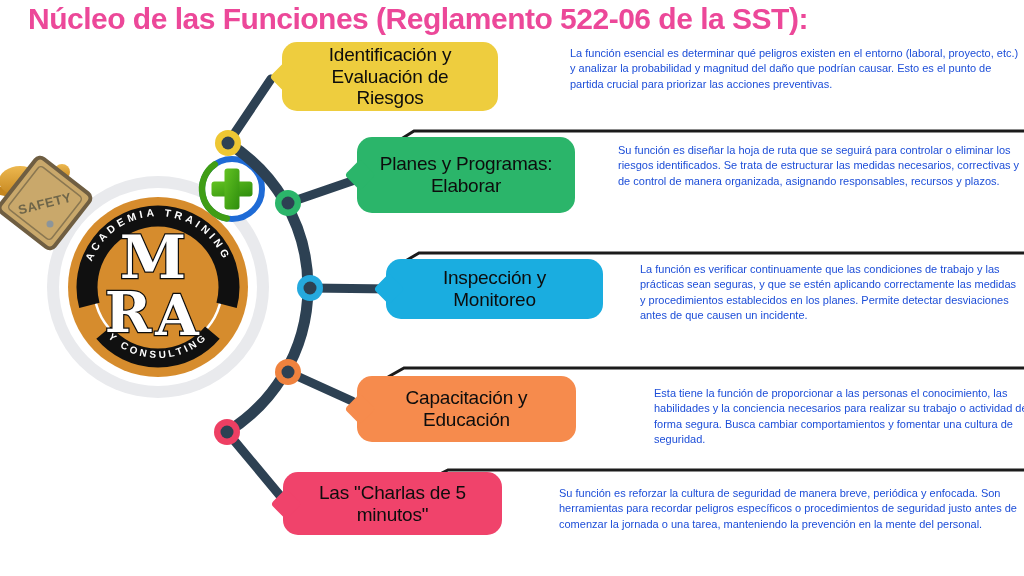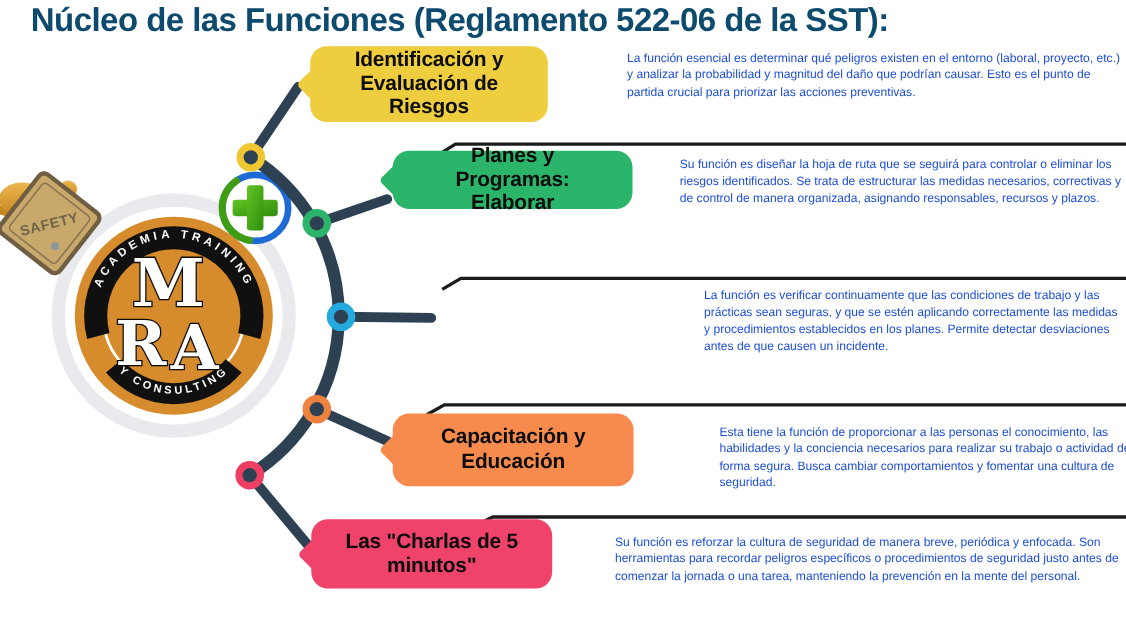--- a/index.html
+++ b/index.html
@@ -1,28 +1,28 @@
 <!DOCTYPE html>
 <html><head>
 <meta charset="utf-8">
 <style>
   html,body{margin:0;padding:0;background:#ffffff;}
   .stage{position:relative;width:1024px;height:576px;background:#ffffff;overflow:hidden;
          font-family:"Liberation Sans",sans-serif;}
   .page-title{position:absolute;left:28px;top:2px;margin:0;font-size:30px;font-weight:800;
-              color:#0c4a6e;letter-spacing:-0.5px;white-space:nowrap;}
+              color:#ec4899;letter-spacing:-0.5px;white-space:nowrap;}
   .art{position:absolute;left:0;top:0;}
   .bubble{position:absolute;border-radius:15px;display:flex;align-items:center;justify-content:flex-start;
-          text-align:center;font-weight:700;color:#0d0d0d;box-sizing:border-box;padding:4px 22px;
+          text-align:center;font-weight:400;color:#0d0d0d;box-sizing:border-box;padding:4px 22px;
           font-size:19px;line-height:1.14;letter-spacing:-0.2px;z-index:3;}
   .bubble .tail{position:absolute;width:22px;height:22px;left:-8px;top:50%;
                 transform:translateY(-50%) rotate(45deg);border-radius:4px;z-index:-1;}
   .desc{position:absolute;font-size:11px;line-height:1.4;color:#1d4ed8;z-index:2;}
   .b1{left:282px;top:42px;width:216px;height:69px;}
-  .b2{left:357px;top:137px;width:218px;height:53px;}
+  .b2{left:357px;top:137px;width:218px;height:76px;}
   .b3{left:386px;top:259px;width:217px;height:60px;}
   .b4{left:357px;top:376px;width:219px;height:66px;}
   .b5{left:283px;top:472px;width:219px;height:63px;}
   .d1{left:570px;top:46px;width:452px;}
   .d2{left:618px;top:143px;width:402px;}
   .d3{left:640px;top:262px;width:378px;}
   .d4{left:654px;top:386px;width:402px;}
   .d5{left:547px;top:486px;width:472px;margin-left:12px;}
 </style>
 </head>
@@ -125,20 +125,24 @@
   <h1 class="page-title">Núcleo de las Funciones (Reglamento 522-06 de la SST):</h1>
 
   <div class="bubble b1" style="background: rgb(238, 205, 62);">
     <span class="tail" style="background: rgb(238, 205, 62);"></span>
     <span>Identificación y Evaluación de Riesgos</span>
   </div>
   <div class="bubble b2" style="background: rgb(43, 181, 106);">
     <span class="tail" style="background: rgb(43, 181, 106);"></span>
     <span>Planes y Programas: Elaborar</span>
   </div>
+  <div class="bubble b3" style="background: rgb(26, 173, 224);">
+    <span class="tail" style="background: rgb(26, 173, 224);"></span>
+    <span>Inspección y Monitoreo</span>
+  </div>
   <div class="bubble b4" style="background: rgb(246, 139, 77);">
     <span class="tail" style="background: rgb(246, 139, 77);"></span>
     <span>Capacitación y Educación</span>
   </div>
   <div class="bubble b5" style="background: rgb(240, 67, 107);">
     <span class="tail" style="background: rgb(240, 67, 107);"></span>
     <span>Las "Charlas de 5 minutos"</span>
   </div>
 
   <div class="desc d1">La función esencial es determinar qué peligros existen en el entorno (laboral, proyecto, etc.) y analizar la probabilidad y magnitud del daño que podrían causar. Esto es el punto de partida crucial para priorizar las acciones preventivas.</div>

